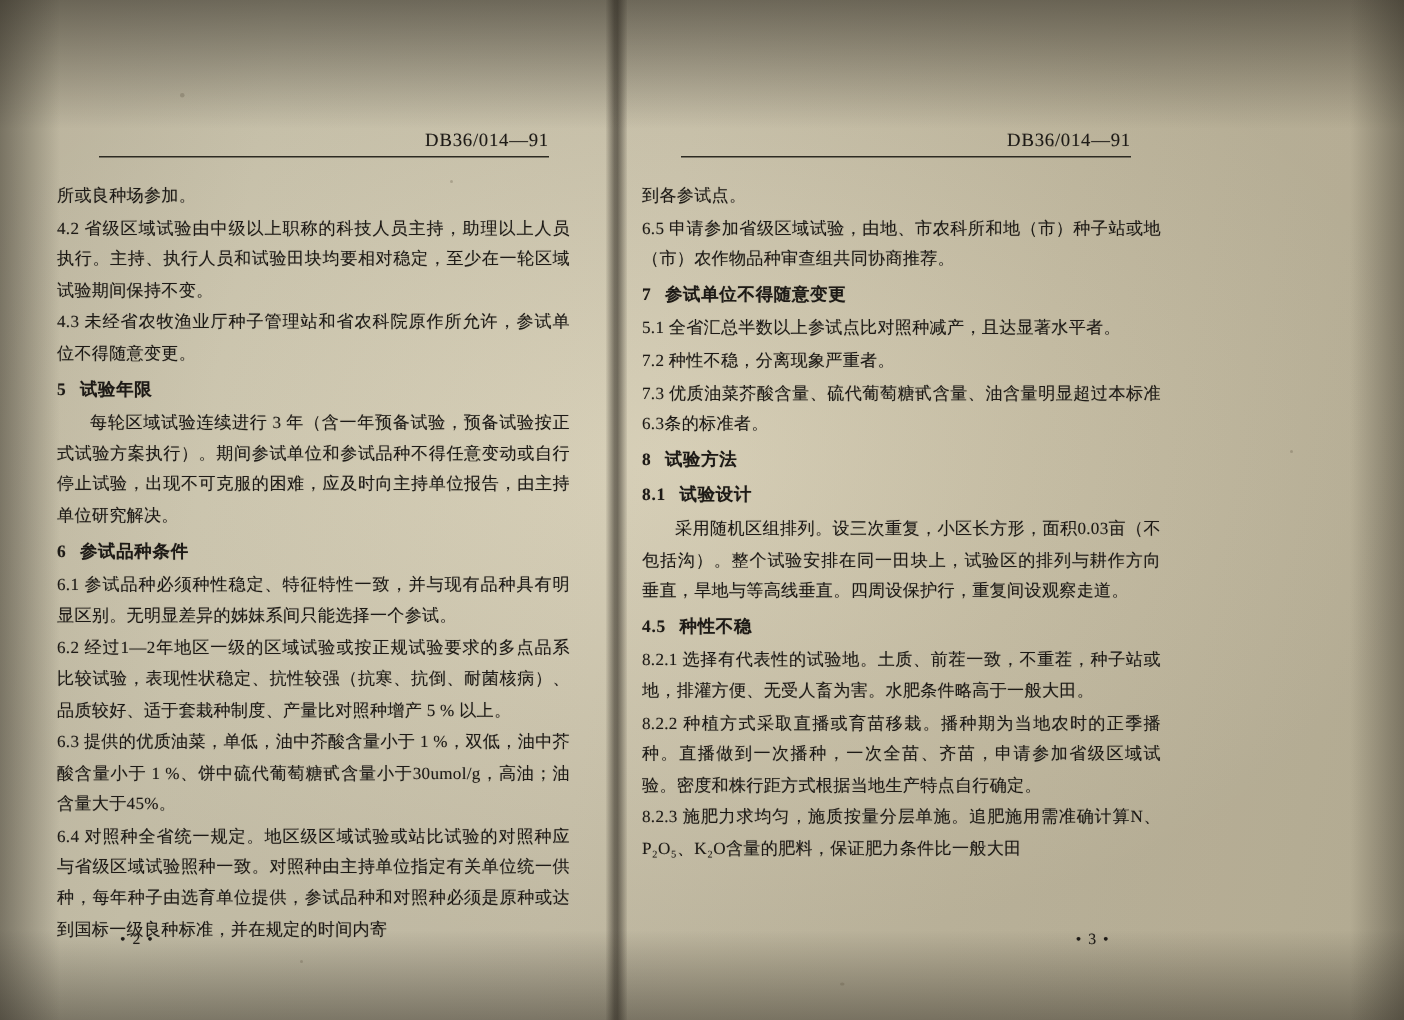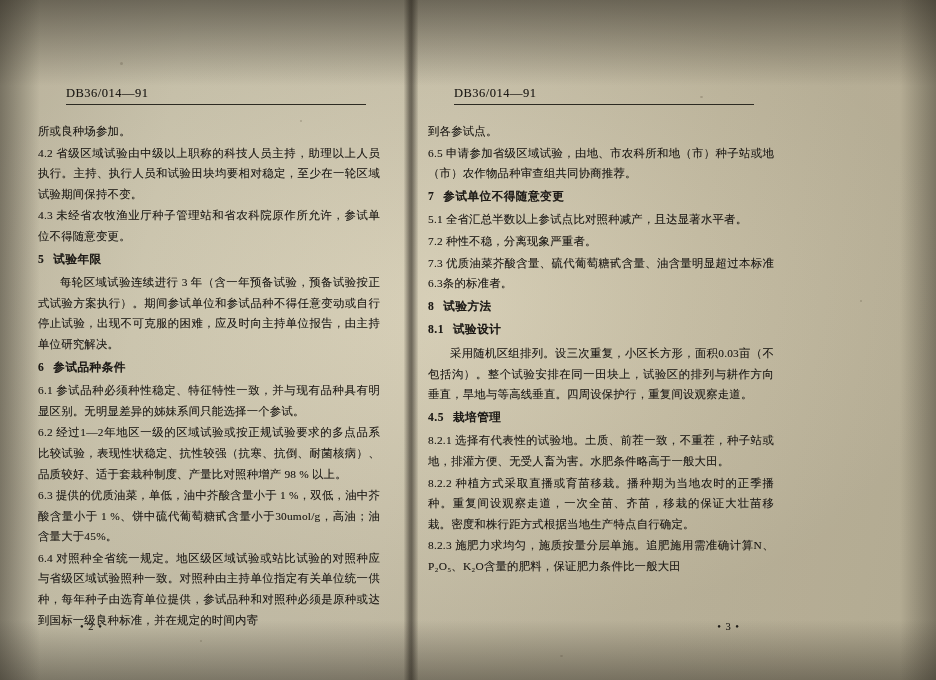--- a/index.html
+++ b/index.html
@@ -59,21 +59,21 @@
   .page {
     position: absolute;
     top: 86px;
     height: 560px;
     color: #1d1a16;
   }
   .page.left { left: 28px; width: 368px; }
   .page.right { left: 420px; width: 368px; }
 
   .page-head {
-    text-align: left;
+    text-align: right;
     font-size: 12.5px;
     letter-spacing: 0.5px;
     font-family: "Liberation Serif", serif;
     padding-bottom: 3px;
     border-bottom: 1px solid #2c2a22;
     width: 300px;
   }
   .page.left .page-head { margin: 0 auto 0 38px; }
   .page.right .page-head { margin: 0 auto 0 34px; }
 
@@ -127,21 +127,21 @@
       <p class="para">4.2  省级区域试验由中级以上职称的科技人员主持，助理以上人员执行。主持、执行人员和试验田块均要相对稳定，至少在一轮区域试验期间保持不变。</p>
       <p class="para">4.3  未经省农牧渔业厅种子管理站和省农科院原作所允许，参试单位不得随意变更。</p>
       <p class="heading">
         <span class="hnum">5</span><span>试验年限</span>
       </p>
       <p class="para indent">每轮区域试验连续进行 3 年（含一年预备试验，预备试验按正式试验方案执行）。期间参试单位和参试品种不得任意变动或自行停止试验，出现不可克服的困难，应及时向主持单位报告，由主持单位研究解决。</p>
       <p class="heading">
         <span class="hnum">6</span><span>参试品种条件</span>
       </p>
       <p class="para">6.1  参试品种必须种性稳定、特征特性一致，并与现有品种具有明显区别。无明显差异的姊妹系间只能选择一个参试。</p>
-      <p class="para">6.2  经过1—2年地区一级的区域试验或按正规试验要求的多点品系比较试验，表现性状稳定、抗性较强（抗寒、抗倒、耐菌核病）、品质较好、适于套栽种制度、产量比对照种增产 98 % 以上。</p>
+      <p class="para">6.2  经过1—2年地区一级的区域试验或按正规试验要求的多点品系比较试验，表现性状稳定、抗性较强（抗寒、抗倒、耐菌核病）、品质较好、适于套栽种制度、产量比对照种增产 5 % 以上。</p>
       <p class="para">6.3  提供的优质油菜，单低，油中芥酸含量小于 1 %，双低，油中芥酸含量小于 1 %、饼中硫代葡萄糖甙含量小于30umol/g，高油；油含量大于45%。</p>
       <p class="para">6.4  对照种全省统一规定。地区级区域试验或站比试验的对照种应与省级区域试验照种一致。对照种由主持单位指定有关单位统一供种，每年种子由选育单位提供，参试品种和对照种必须是原种或达到国标一级良种标准，并在规定的时间内寄</p>
     </div>
     <div class="folio">• 2 •</div>
   </div>
 
   <div class="page right">
     <div class="page-head">DB36/014—91</div>
     <div class="body-col">
       <p class="para">到各参试点。</p>
@@ -153,24 +153,24 @@
       <p class="para">7.2  种性不稳，分离现象严重者。</p>
       <p class="para">7.3  优质油菜芥酸含量、硫代葡萄糖甙含量、油含量明显超过本标准6.3条的标准者。</p>
       <p class="heading">
         <span class="hnum">8</span><span>试验方法</span>
       </p>
       <p class="heading">
         <span class="hnum">8.1</span><span>试验设计</span>
       </p>
       <p class="para indent">采用随机区组排列。设三次重复，小区长方形，面积0.03亩（不包括沟）。整个试验安排在同一田块上，试验区的排列与耕作方向垂直，旱地与等高线垂直。四周设保护行，重复间设观察走道。</p>
       <p class="heading">
-        <span class="hnum">4.5</span><span>栽培管理</span>
+        <span class="hnum">4.5</span><span>种性不稳</span>
       </p>
       <p class="para">8.2.1  选择有代表性的试验地。土质、前茬一致，不重茬，种子站或地，排灌方便、无受人畜为害。水肥条件略高于一般大田。</p>
-      <p class="para">8.2.2  种植方式采取直播或育苗移栽。播种期为当地农时的正季播种。重复间设观察走道，一次全苗、齐苗，移栽的保证大壮苗移栽。密度和株行距方式根据当地生产特点自行确定。</p>
+      <p class="para">8.2.2  种植方式采取直播或育苗移栽。播种期为当地农时的正季播种。直播做到一次播种，一次全苗、齐苗，申请参加省级区域试验。密度和株行距方式根据当地生产特点自行确定。</p>
       <p class="para">8.2.3  施肥力求均匀，施质按量分层单施。追肥施用需准确计算N、P₂O₅、K₂O含量的肥料，保证肥力条件比一般大田</p>
     </div>
     <div class="folio">• 3 •</div>
   </div>
 
   <div id="shadow-top"></div>
   <div id="shadow-bottom"></div>
   <div id="shadow-left"></div>
   <div id="shadow-right"></div>
 

